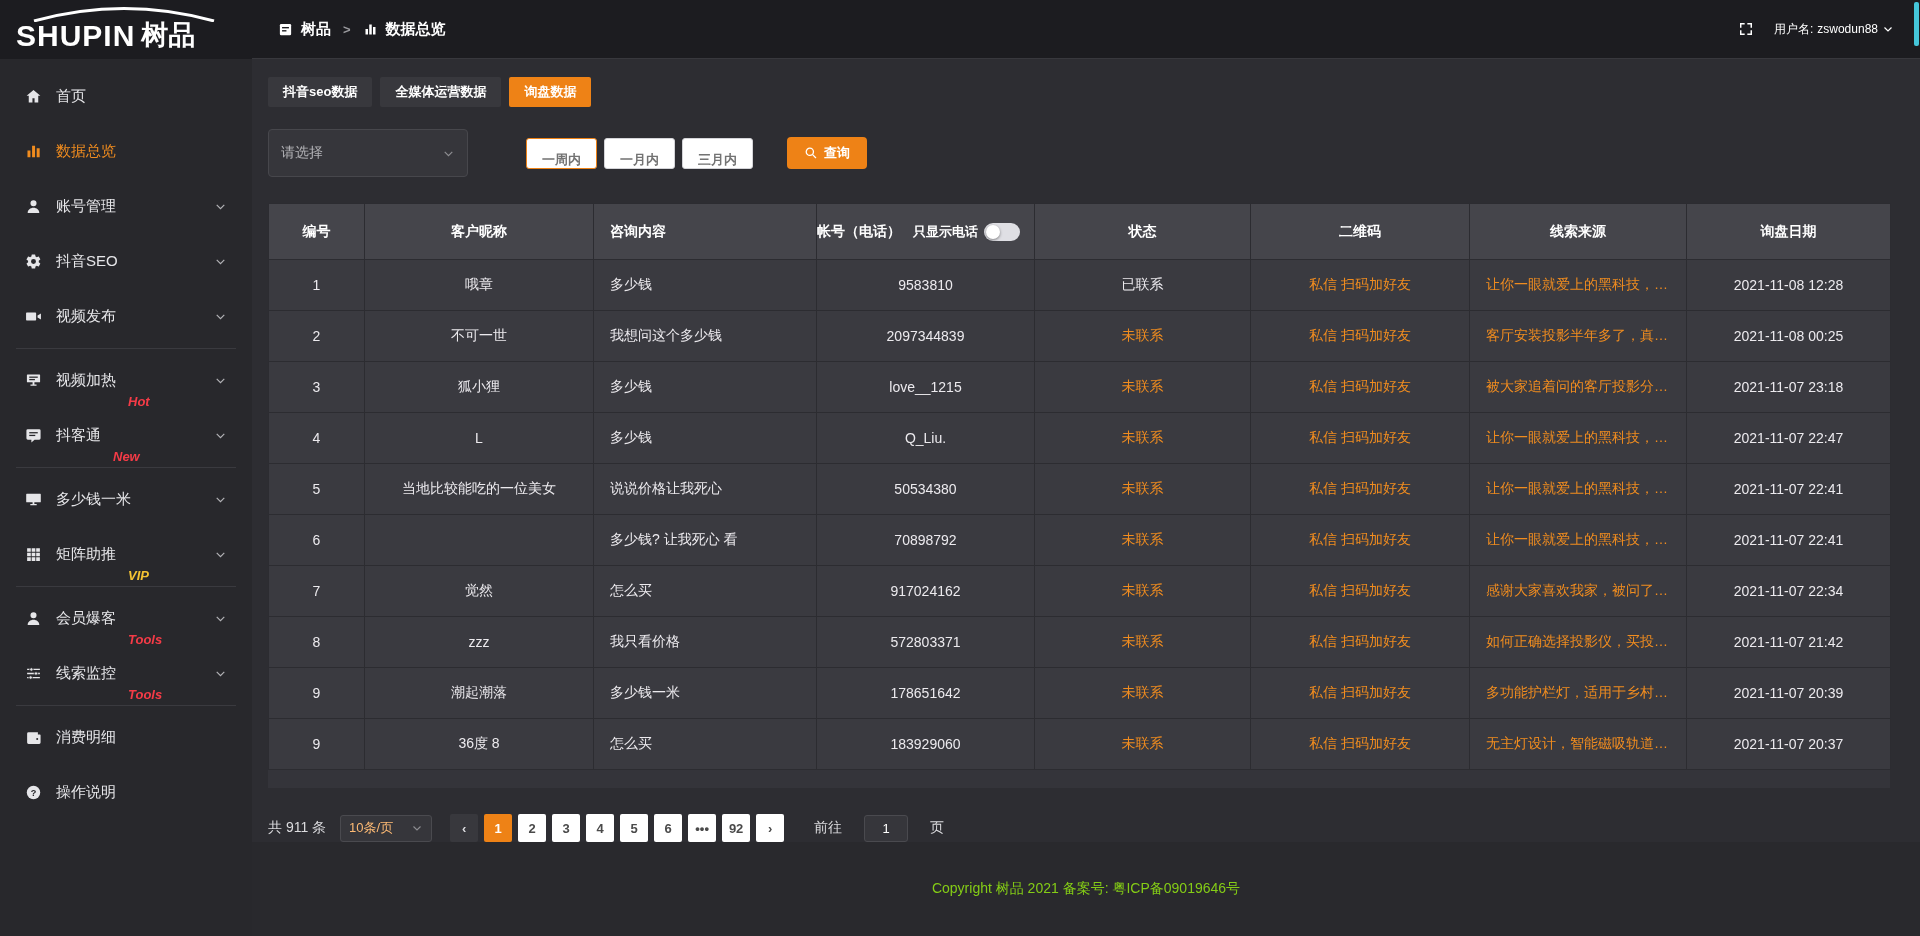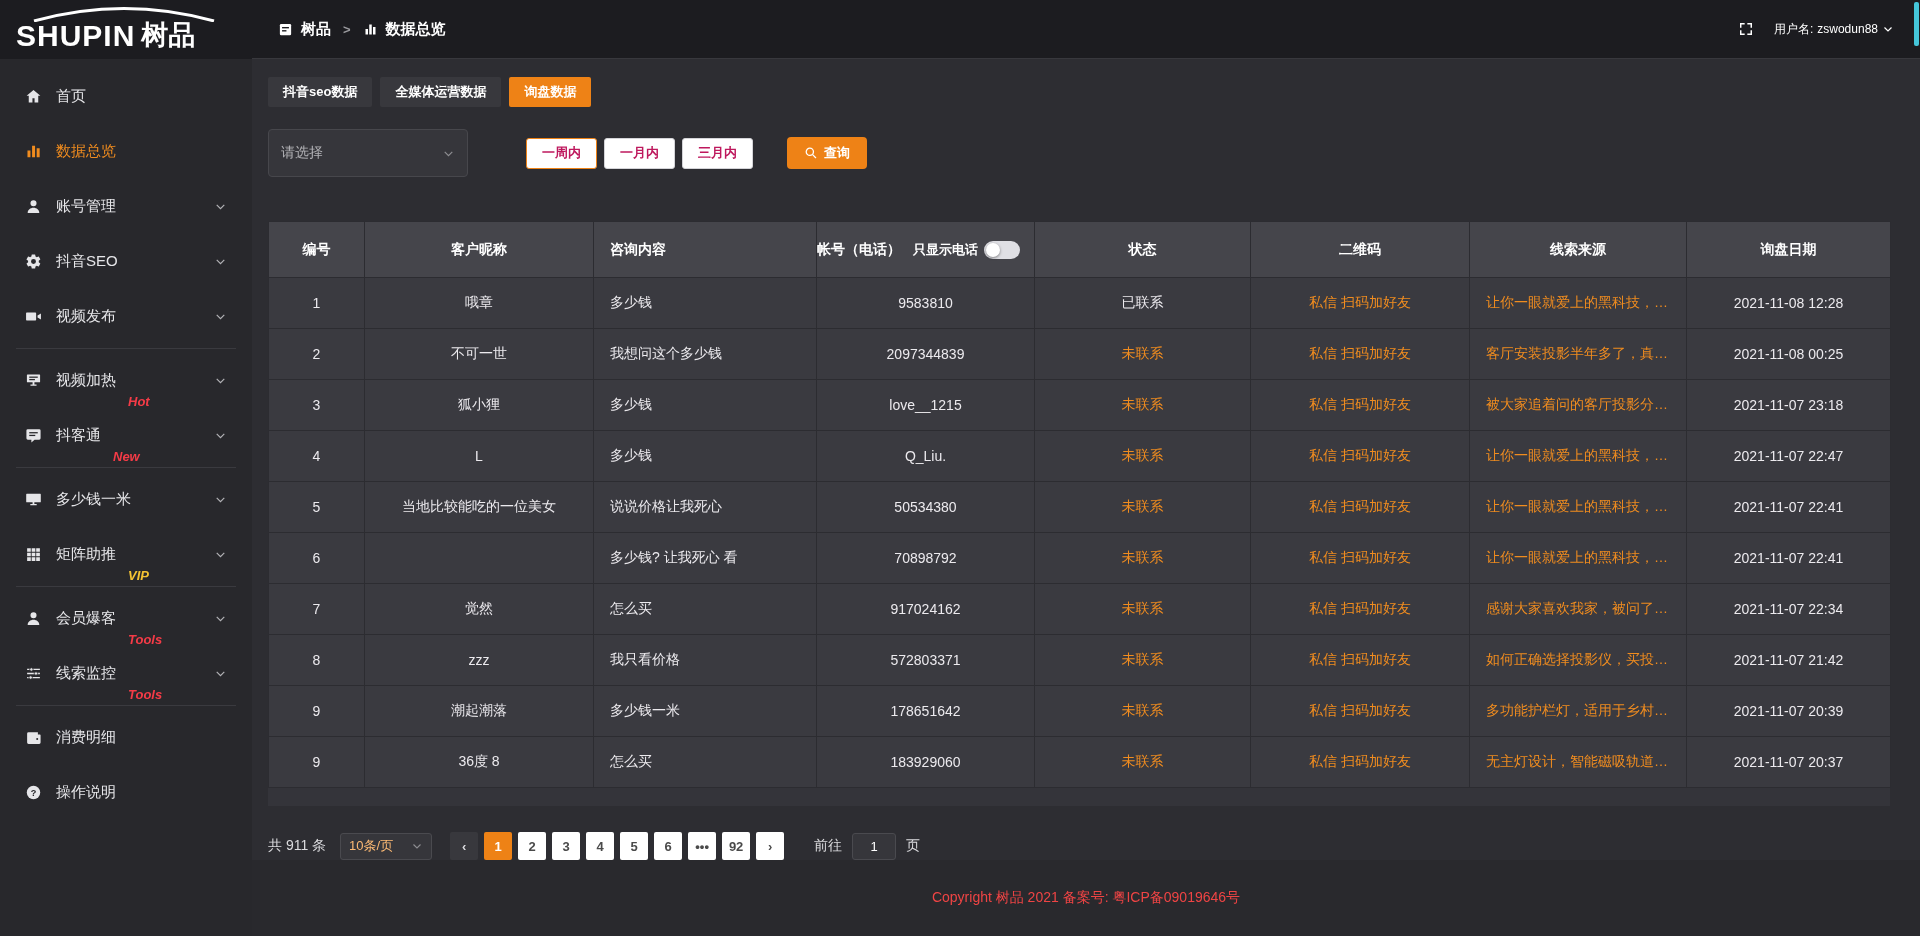--- a/index.html
+++ b/index.html
@@ -38,26 +38,26 @@
   .main { display:flex; flex-direction:column; overflow:hidden; }
   .content { flex:1; padding:18px 30px 0 16px; }
   .tabs { display:flex; gap:8px; }
   .tab { background:#38383d; color:#fff; border:none; height:30px; padding:0 15px; font-size:13px; font-weight:bold; border-radius:2px; cursor:pointer; font-family:inherit; }
   .tab.active { background:#ee8216; }
 
   .filters { display:flex; align-items:center; margin-top:22px; }
   .select { width:200px; height:48px; background:#36363b; border:1px solid #47474c; border-radius:4px; display:flex; align-items:center; padding:0 12px; color:#b2b2b6; font-size:14px; cursor:pointer; }
   .select .caret { margin-left:auto; color:#8e8e92; display:flex; }
   .range-group { display:flex; gap:7px; margin-left:58px; }
-  .range-btn { height:31px; padding:5px 15px; background:#fff; color:#be185d; border:1px solid #d4d4d8; border-radius:3px; font-size:13px; font-weight:bold; cursor:pointer; font-family:inherit; }
+  .range-btn { height:31px; padding:12px 15px; background:#fff; color:#737373; border:1px solid #d4d4d8; border-radius:3px; font-size:13px; font-weight:bold; cursor:pointer; font-family:inherit; }
   .range-btn.active { border-color:#ee8216; }
   .search-btn { margin-left:34px; height:32px; padding:0 17px; background:#ee8216; color:#fff; border:none; border-radius:4px; font-size:13px; font-weight:bold; display:flex; align-items:center; gap:6px; cursor:pointer; font-family:inherit; }
 
   
-  .tbl-wrap { margin-top:44px; }
+  .tbl-wrap { margin-top:26px; }
   table { width:100%; border-collapse:collapse; table-layout:fixed; font-size:14px; }
   th { background:#45454b; height:56px; font-weight:bold; border:1px solid #2c2c31; text-align:center; color:#fff; }
   td { background:#3a3a40; height:51px; border:1px solid #2c2c31; text-align:center; color:#eceaee; }
   td.left, th.left { text-align:left; padding-left:16px; }
   td.ellip { white-space:nowrap; overflow:hidden; text-overflow:ellipsis; padding-right:8px; }
   .c-orange { color:#f08c1f; }
   td[data-name="cell-qrcode-link"], td[data-name="cell-source-link"] { cursor:pointer; }
   .th-phone { display:flex; flex-direction:row; align-items:center; gap:12px; }
   .th-phone-toggle { display:flex; align-items:center; gap:6px; font-weight:bold; font-size:13px; }
   .switch { width:36px; height:18px; border-radius:9px; background:#dfdfe4; position:relative; cursor:pointer; }
@@ -67,25 +67,25 @@
   
   .pager { display:flex; align-items:center; margin-top:26px; font-size:14px; color:#dcdcdf; }
   .pg-total { margin-right:14px; }
   .pg-size { width:92px; height:27px; background:#36363b; border:1px solid #4a4a4f; border-radius:3px; display:flex; align-items:center; padding:0 8px; font-size:13px; color:#fdba74; cursor:pointer; }
   .pg-size .caret { margin-left:auto; color:#8e8e92; display:flex; }
   .pg-nav, .pg { width:28px; height:28px; border:none; border-radius:2px; font-size:13px; font-weight:bold; cursor:pointer; font-family:inherit; }
   .pg-prev { background:#38383d; color:#dcdcdf; margin-left:18px; }
   .pg { background:#fff; color:#4a4a4a; margin-left:6px; }
   .pg.active { background:#ee8216; color:#fff; }
   .pg-next { background:#fff; color:#4a4a4a; margin-left:6px; }
-  .goto { display:flex; align-items:center; gap:10px; margin-left:30px; }
+  .goto { display:flex; align-items:center; gap:22px; margin-left:30px; }
   .goto input { width:44px; height:27px; background:#36363b; border:1px solid #4a4a4f; border-radius:3px; color:#fff; text-align:center; font-size:13px; font-family:inherit; }
 
   
-  .footer { height:96px; background:#29292d; display:flex; align-items:center; justify-content:center; font-size:14px; color:#ef4444; }
+  .footer { height:96px; background:#29292d; display:flex; align-items:center; justify-content:center; font-size:14px; color:#84cc16; }
 
   
   .scrollbar-thumb { position:absolute; top:2px; right:1px; width:5px; height:44px; background:#45c6da; border-radius:2px; }
 
   .ico { fill:currentColor; }
   svg { display:block; }
 </style>
 </head>
 <body>
 

